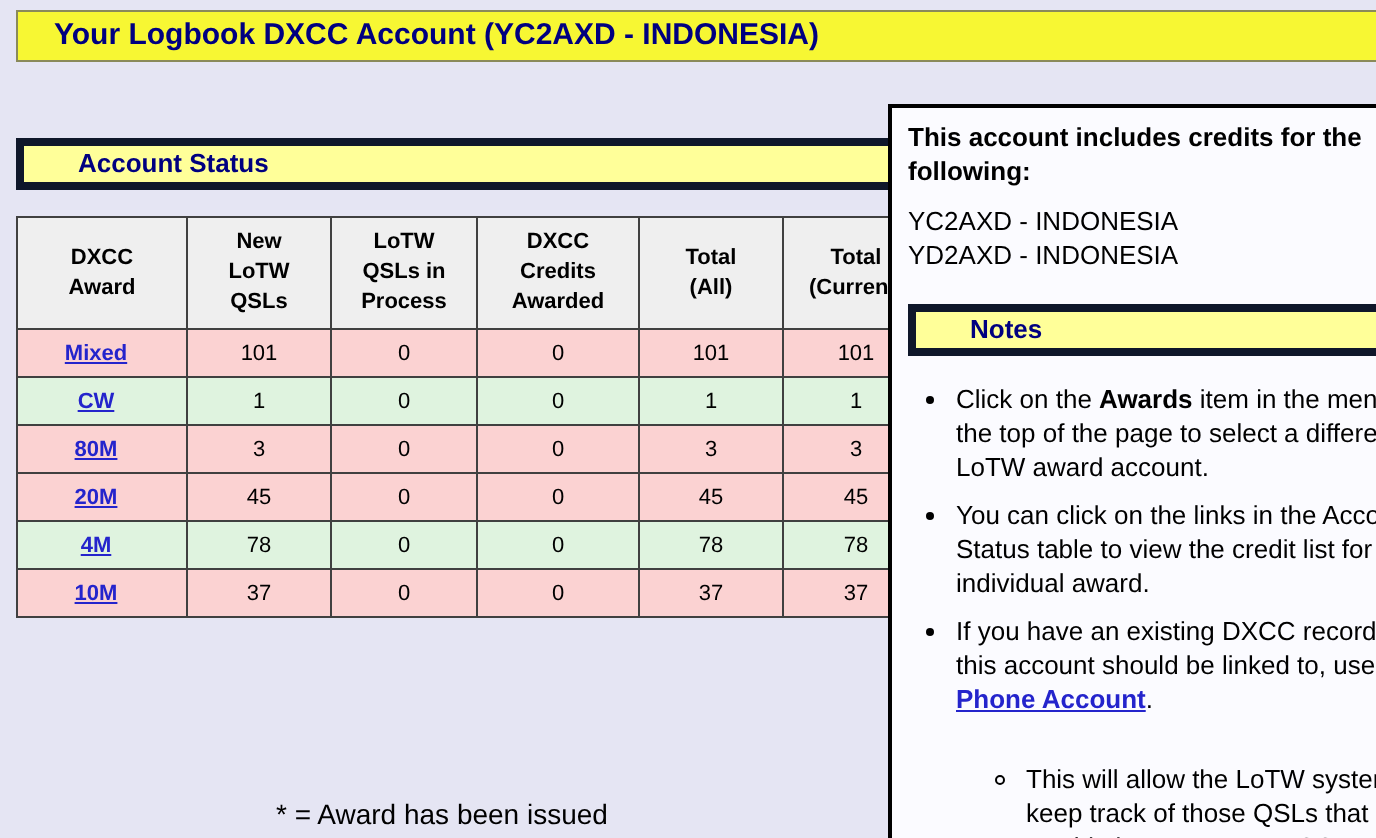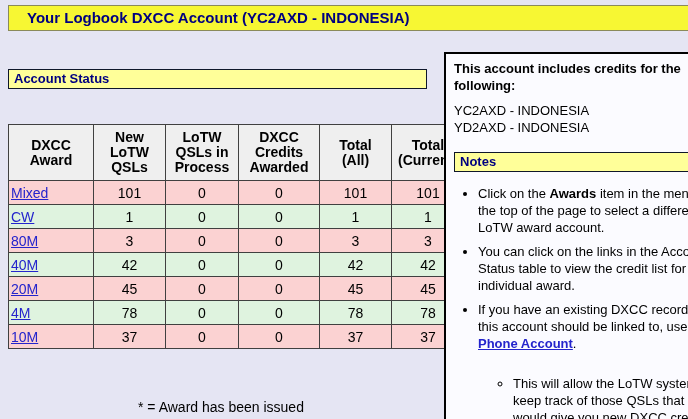--- a/index.html
+++ b/index.html
@@ -22,56 +22,56 @@
     font-size: 15px; font-weight: bold;
     line-height: 24px;
     padding-left: 18px;
     box-sizing: content-box;
     white-space: nowrap;
   }
 
   
   .section-bar {
     background: var(--pale-yellow, #FFFF99);
-    border: 1px solid #0f172a;
+    border: 4px solid #0f172a;
     color: var(--navy, #000080);
     font-size: 13px; font-weight: bold;
     height: 18px; line-height: 18px;
-    padding-left: 5px;
+    padding-left: 27px;
   }
   .account-status-bar {
     position: absolute; left: 8px; top: 69px;
     width: 412px;
   }
 
   
   .status-table {
-    position: absolute; left: 8px; top: 124px;
+    position: absolute; left: 8px; top: 108px;
     border-collapse: collapse;
     table-layout: fixed;
     width: 426px;
-    font-size: 14px;
+    font-size: 11px;
   }
   .status-table th, .status-table td {
     border: 1px solid var(--grid-border, #404040);
     text-align: center;
     vertical-align: middle;
     padding: 1px 2px;
   }
   .status-table th {
     background: var(--header-gray, #EFEFEF);
     font-weight: bold;
     white-space: pre-line;
     height: 53px;
     line-height: 15px;
   }
   .status-table td { height: 21px; }
   .status-table tr.pink td  { background: var(--pink-row, #FBD2D2); }
   .status-table tr.green td { background: var(--green-row, #DFF3DF); }
-  .status-table td.award-cell { text-align: left; padding-right: 8px; }
+  .status-table td.award-cell { text-align: center; padding-right: 8px; font-weight: bold; }
   .status-table a {
     color: var(--link-blue, #2424CC);
     text-decoration: underline;
   }
 
   .footnote {
     position: absolute; left: 8px; top: 399px;
     width: 426px; text-align: center;
     font-size: 14px; color: #000;
   }
@@ -152,28 +152,20 @@
         <td>1</td>
         <td>1</td>
       </tr>
       <tr class="pink">
         <td class="award-cell"><a href="#">80M</a></td>
         <td>3</td>
         <td>0</td>
         <td>0</td>
         <td>3</td>
         <td>3</td>
-      </tr>
-      <tr class="green">
-        <td class="award-cell"><a href="#">40M</a></td>
-        <td>42</td>
-        <td>0</td>
-        <td>0</td>
-        <td>42</td>
-        <td>42</td>
       </tr>
       <tr class="pink">
         <td class="award-cell"><a href="#">20M</a></td>
         <td>45</td>
         <td>0</td>
         <td>0</td>
         <td>45</td>
         <td>45</td>
       </tr>
       <tr class="green">

